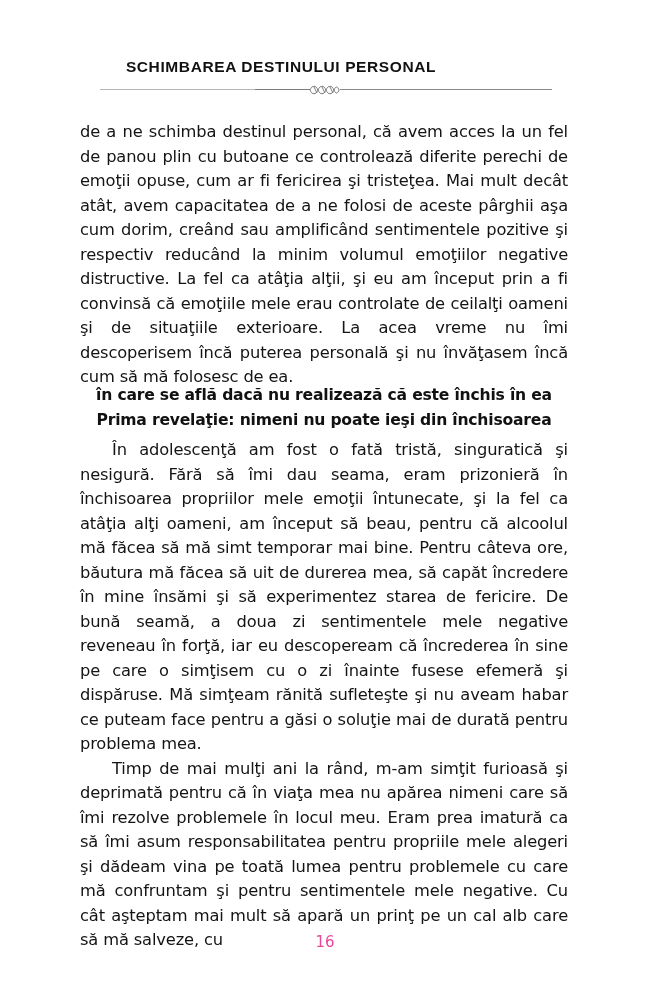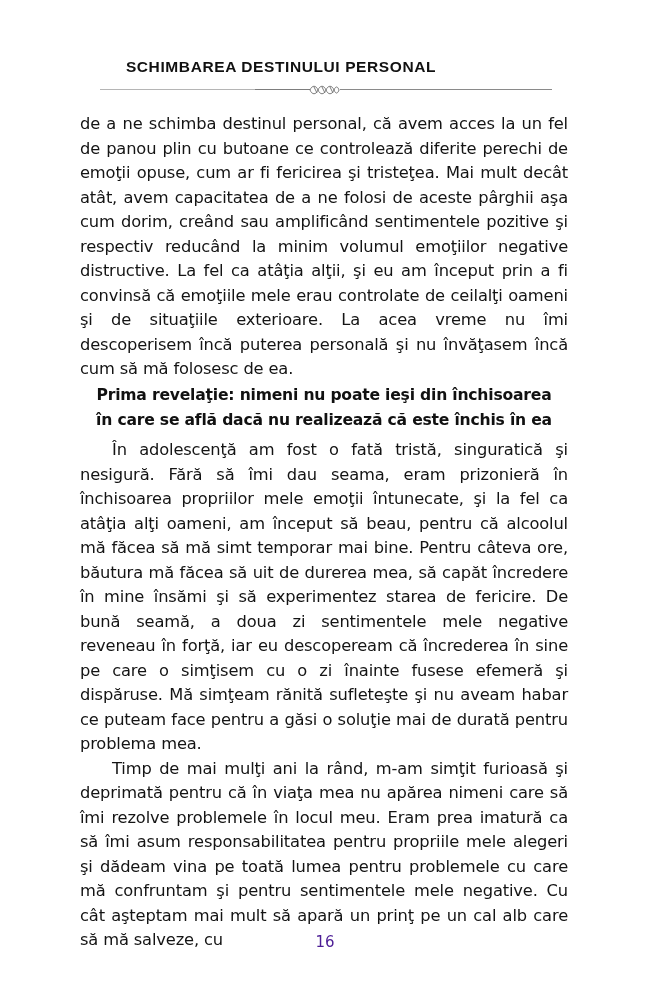--- a/index.html
+++ b/index.html
@@ -57,21 +57,21 @@
       font-size: 16.3px;
       line-height: 24.5px;
       text-align: justify;
       color: #141414;
       letter-spacing: -0.15px;
     }
     .text-block p {
       margin: 0;
     }
     .indent { text-indent: 32px; }
-    #para-1 { top: 112px; }
+    #para-1 { top: 120px; }
     .section-heading {
       position: absolute;
       top: 383px;
       left: 80px;
       width: 488px;
       text-align: center;
       font-family: "DejaVu Sans", sans-serif;
       font-weight: bold;
       font-size: 15.6px;
       line-height: 25px;
@@ -80,21 +80,21 @@
     }
     #body-2 { top: 438px; }
     .page-number {
       position: absolute;
       top: 933px;
       left: 0;
       width: 650px;
       text-align: center;
       font-family: "DejaVu Sans", sans-serif;
       font-size: 15px;
-      color: #4c1d95;
+      color: #ec4899;
     }
   </style>
 </head>
 <body>
 
 <div class="running-header">SCHIMBAREA DESTINULUI PERSONAL</div>
 
 <div class="header-rule">
   <div class="line left"></div>
   <div class="line left-dark"></div>
@@ -106,22 +106,22 @@
     </g>
   </svg>
   <div class="line right"></div>
 </div>
 
 <div class="text-block" id="para-1">
   <p>de a ne schimba destinul personal, că avem acces la un fel de panou plin cu butoane ce controlează diferite perechi de emoţii opuse, cum ar fi fericirea şi tristeţea. Mai mult decât atât, avem capacitatea de a ne folosi de aceste pârghii aşa cum dorim, creând sau amplificând sentimentele pozitive şi respectiv reducând la minim volumul emoţiilor negative distructive. La fel ca atâţia alţii, şi eu am început prin a fi convinsă că emoţiile mele erau controlate de ceilalţi oameni şi de situaţiile exterioare. La acea vreme nu îmi descoperisem încă puterea personală şi nu învăţasem încă cum să mă folosesc de ea.</p>
 </div>
 
 <div class="section-heading">
+  <div>în care se află dacă nu realizează că este închis în ea</div>
   <div>Prima revelaţie: nimeni nu poate ieşi din închisoarea</div>
-  <div>în care se află dacă nu realizează că este închis în ea</div>
 </div>
 
 <div class="text-block" id="body-2">
   <p class="indent">În adolescenţă am fost o fată tristă, singuratică şi nesigură. Fără să îmi dau seama, eram prizonieră în închisoarea propriilor mele emoţii întunecate, şi la fel ca atâţia alţi oameni, am început să beau, pentru că alcoolul mă făcea să mă simt temporar mai bine. Pentru câteva ore, băutura mă făcea să uit de durerea mea, să capăt încredere în mine însămi şi să experimentez starea de fericire. De bună seamă, a doua zi sentimentele mele negative reveneau în forţă, iar eu descopeream că încrederea în sine pe care o simţisem cu o zi înainte fusese efemeră şi dispăruse. Mă simţeam rănită sufleteşte şi nu aveam habar ce puteam face pentru a găsi o soluţie mai de durată pentru problema mea.</p>
   <p class="indent">Timp de mai mulţi ani la rând, m-am simţit furioasă şi deprimată pentru că în viaţa mea nu apărea nimeni care să îmi rezolve problemele în locul meu. Eram prea imatură ca să îmi asum responsabilitatea pentru propriile mele alegeri şi dădeam vina pe toată lumea pentru problemele cu care mă confruntam şi pentru sentimentele mele negative. Cu cât aşteptam mai mult să apară un prinţ pe un cal alb care să mă salveze, cu</p>
 </div>
 
 <div class="page-number">16</div>
 
 </body></html>

